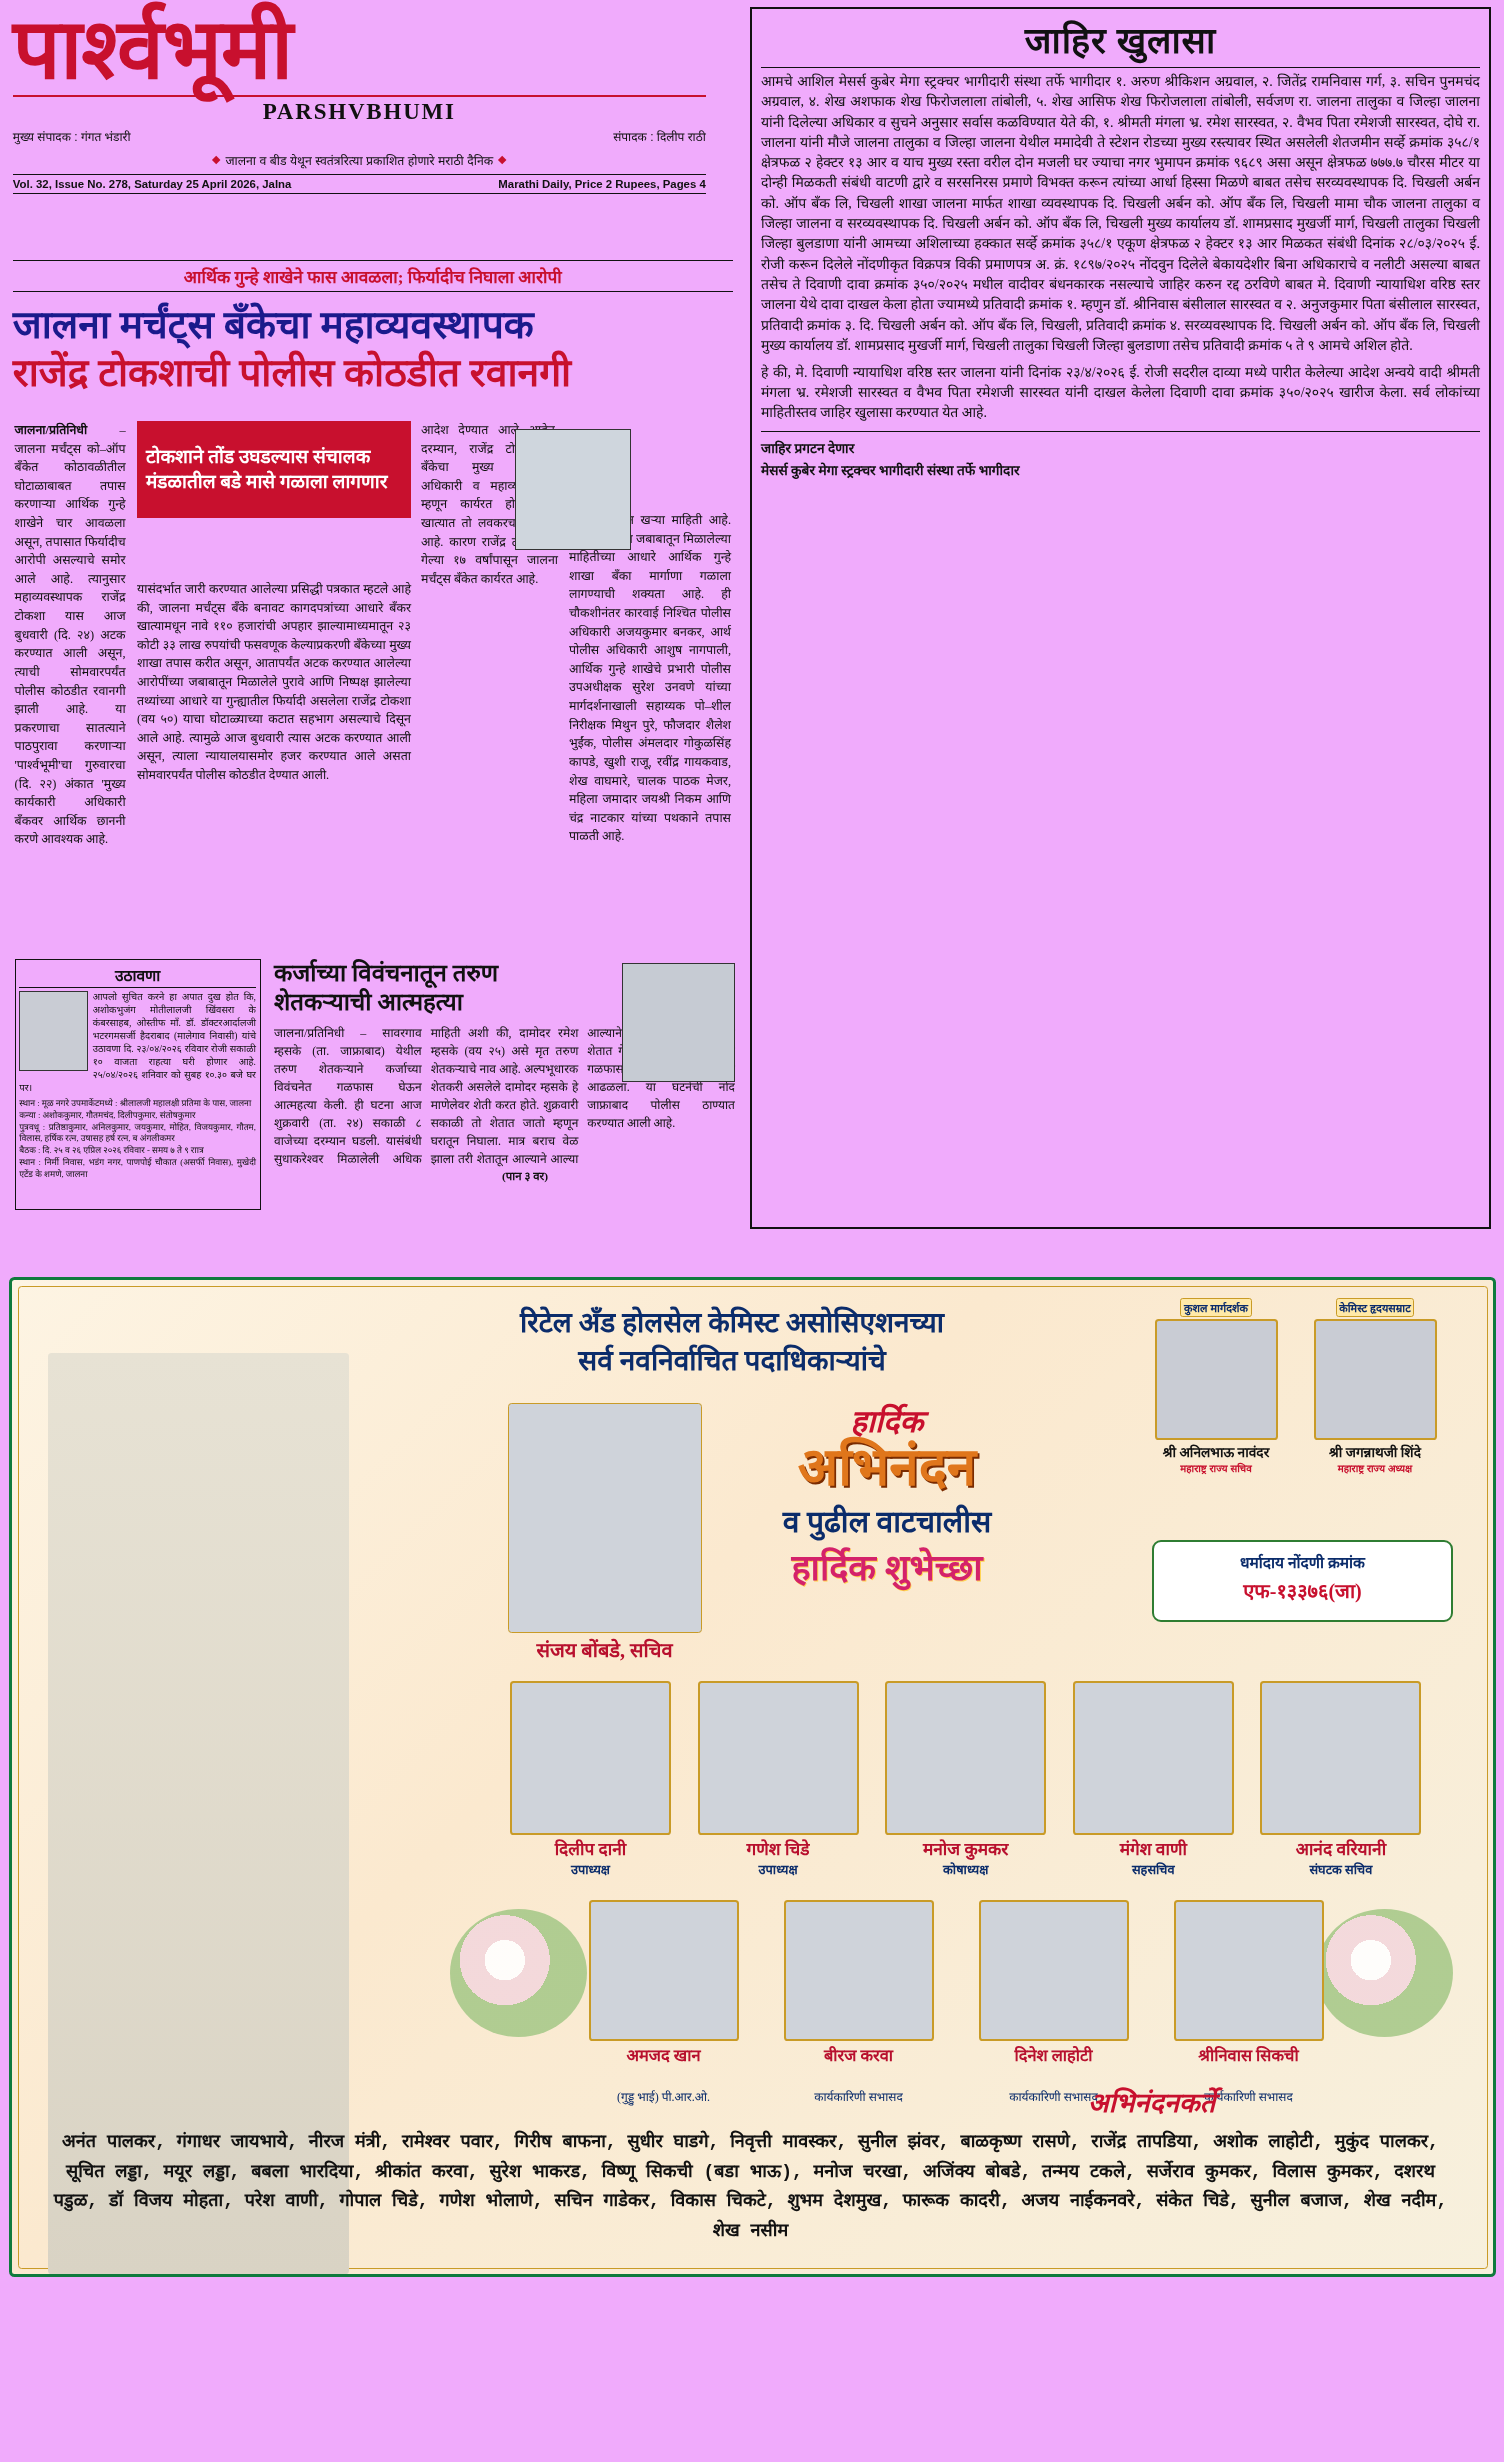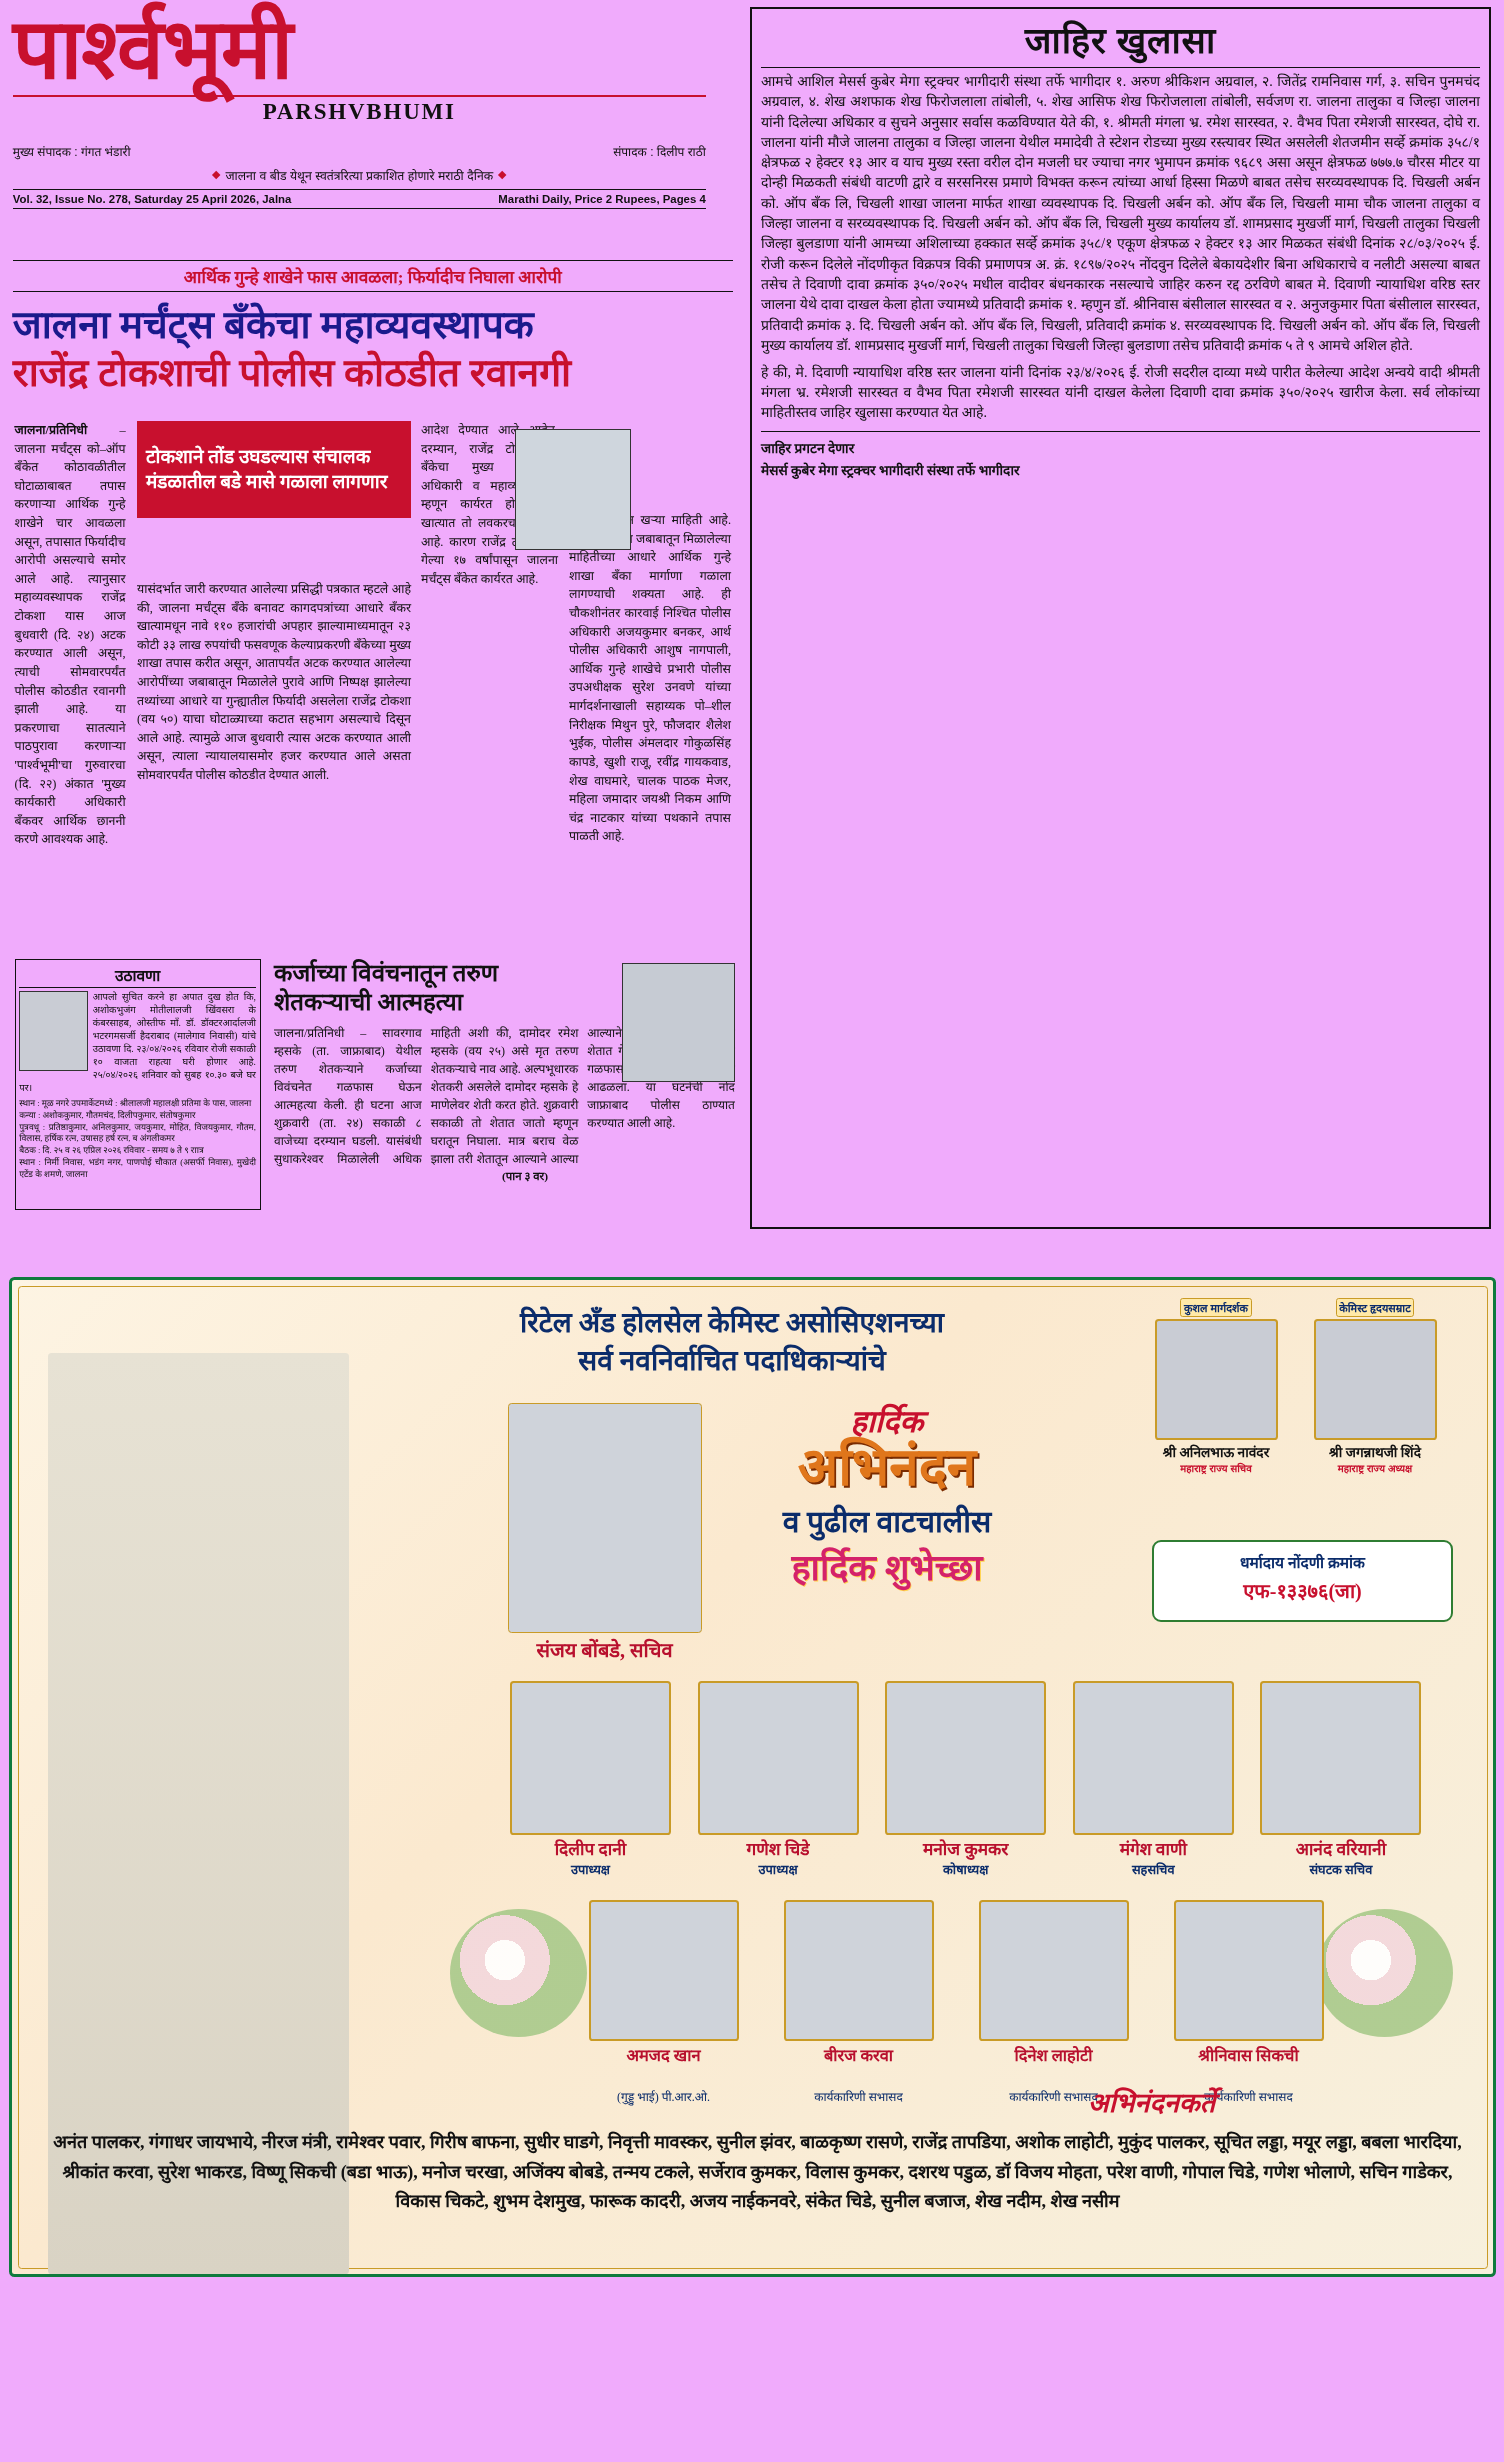--- a/index.html
+++ b/index.html
@@ -6,21 +6,21 @@
   body{width:1505px;height:2462px;font-family:"Liberation Sans",sans-serif;color:#111;overflow:hidden;}
   .page{position:relative;width:1505px;height:2462px;background:#f0abfc;}
 
   
   .top{position:relative;width:1505px;height:1272px;padding:0;box-sizing:border-box;}
 
   
   .masthead{position:absolute;left:12.8px;top:7.3px;width:720px;height:246px;}
   .logo-title{font-family:"Liberation Serif",serif;font-size:84px;font-weight:bold;color:#c8102e;letter-spacing:-0.9px;line-height:1.02;}
   .logo-rule{width:693px;height:2.7px;background:#c8102e;margin-top:1.8px;}
-  .logo-sub{display:flex;justify-content:space-between;align-items:center;width:693px;margin-top:18px;}
+  .logo-sub{display:flex;justify-content:space-between;align-items:center;width:693px;margin-top:3px;}
   .logo-sub span{font-size:12px;color:#111;}
   .logo-eng{text-align:center;width:693px;font-family:"Liberation Serif",serif;font-size:23px;font-weight:bold;letter-spacing:1.8px;color:#111;margin-top:1.8px;}
   .tagline{width:693px;text-align:center;font-size:12.3px;color:#111;margin-top:6.4px;display:flex;align-items:center;justify-content:center;gap:5.5px;}
   .tagline .dot{display:inline-block;width:6.4px;height:6.4px;background:#c8102e;transform:rotate(45deg);}
   .issueline{width:693px;margin-top:5.5px;border-top:1.8px solid #111;border-bottom:1.8px solid #111;padding:2.7px 0;display:flex;justify-content:space-between;font-size:11.4px;font-weight:bold;}
 
   
   .khulasa{position:absolute;left:750px;top:7.3px;width:741px;height:1222px;border:2.7px solid #111;box-sizing:border-box;padding:5.5px 9px 5.5px 9px;}
   .khulasa h1{margin:0 0 3.6px 0;text-align:center;font-family:"Liberation Serif",serif;font-size:36px;font-weight:bold;letter-spacing:0.9px;border-bottom:1.8px solid #111;padding-bottom:3.6px;}
   .khulasa p{margin:0 0 6.4px 0;font-size:14px;line-height:1.45;text-align:justify;font-family:"Liberation Serif",serif;}
@@ -103,21 +103,21 @@
   .officer .rl{font-family:"Liberation Serif",serif;font-size:12.8px;font-weight:bold;color:#0b2c6b;}
 
   .row-members{position:absolute;left:565px;top:620px;width:821px;display:flex;gap:22px;}
   .member{width:173px;text-align:center;}
   .member .ph{width:146px;height:137px;margin:0 auto;background:#cfd3da;border:2.7px solid #c99b27;border-radius:3.6px;}
   .member .nm{font-family:"Liberation Serif",serif;font-size:16.4px;font-weight:bold;color:#b8102e;margin-top:1.8px;}
   .member .rl{font-family:"Liberation Serif",serif;font-size:12px;font-weight:normal;color:#0b2c6b;margin-top:22px;}
 
   .abh-tag{position:absolute;left:1076px;top:803px;font-family:"Liberation Serif",serif;font-size:27px;font-weight:bold;color:#c8102e;font-style:italic;}
 
-  .namelist{position:absolute;left:34px;top:848px;width:1423px;text-align:center;font-family:Liberation Serif, serif;font-size:18px;line-height:1.65;font-weight:bold;color:#111;}
+  .namelist{position:absolute;left:27px;top:848px;width:1423px;text-align:center;font-family:Liberation Mono, monospace;font-size:18px;line-height:1.65;font-weight:bold;color:#111;}
 
   .flower{position:absolute;width:137px;height:128px;background:radial-gradient(circle at 40% 40%,#ffffff 0 18%,#f3d7dc 18% 40%,#a8c98a 40% 100%);border-radius:50%;opacity:.9;}
   .fl1{left:438px;top:629px;}
   .fl2{left:1304px;top:629px;}
 </style>
 </head>
 <body>
 
 <div class="page">
 

